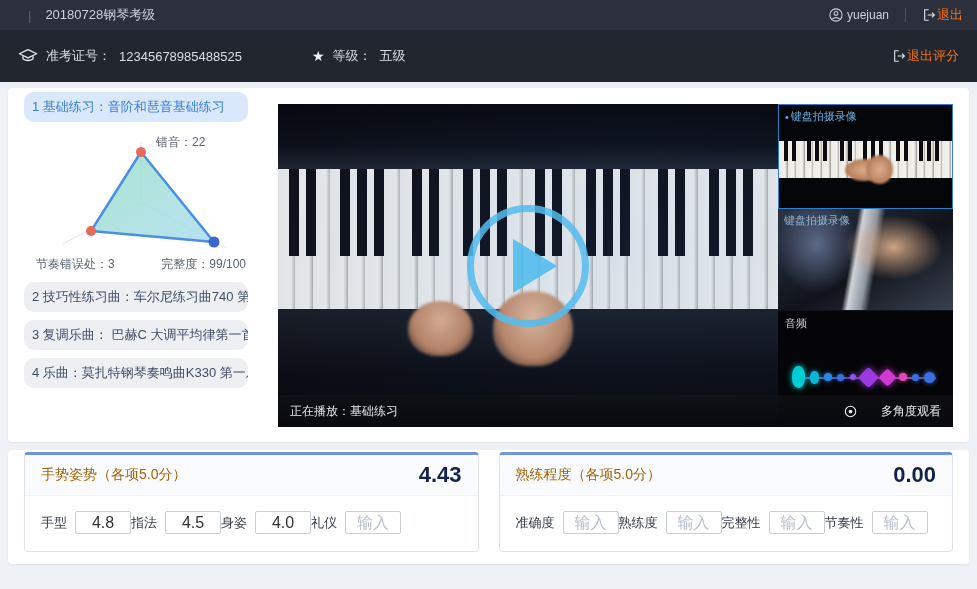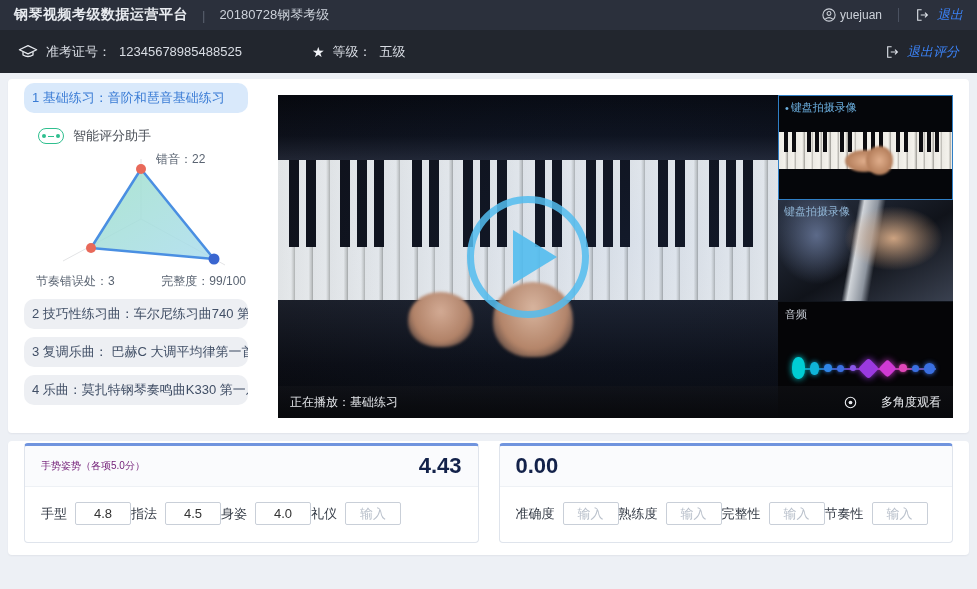--- a/index.html
+++ b/index.html
@@ -7,23 +7,23 @@
   body { background:#edf0f5; font-family:"Liberation Sans",sans-serif; }
 
   
   .topbar { height:30px; background:#2b303c; display:flex; align-items:center; padding:0 14px; color:#e8ebf0; }
   .app-title { font-size:14px; font-weight:bold; letter-spacing:.5px; }
   .tb-sep { color:#59606e; margin:0 14px; font-size:13px; }
   .session { font-size:13px; color:#ccd1da; }
   .spacer { flex:1; }
   .user-area { display:flex; align-items:center; gap:4px; font-size:12px; color:#cdd2da; }
   .vdiv { width:1px; height:14px; background:#4a5160; margin:0 16px; }
-  .tb-btn { display:flex; align-items:center; gap:7px; font-size:13px; color:#3b82f6; cursor:pointer;font-style:italic; }
-
-  .subbar { height:43px; background:#22262e; display:flex; align-items:center; padding:0 18px; color:#d9dde4; font-size:13px; }
+  .tb-btn { display:flex; align-items:center; font-size:13px; color:#f97316; cursor:pointer; }
+
+  .subbar { height:52px; background:#22262e; display:flex; align-items:center; padding:0 18px; color:#d9dde4; font-size:13px; }
   .sub-group { display:flex; align-items:center; gap:8px; }
   .level-group { margin-left:70px; }
   .star { color:#f2f4f8; font-size:14px; }
 
   .icon-svg { display:block; }
 
   
   .content { padding:6px 8px; }
   .card { background:#fff; border-radius:4px; box-shadow:0 1px 2px rgba(30,40,70,.06); }
   .card1 { display:flex; padding:4px 16px 12px 16px; height:354px; }
@@ -103,34 +103,33 @@
   .video-bar { position:absolute; left:0; right:0; bottom:0; height:32px; z-index:5;
     background:linear-gradient(180deg, rgba(22,23,28,.45), rgba(8,9,12,.95));
     display:flex; align-items:center; padding:0 12px; color:#e6e8ec; font-size:12px; }
   .multi-angle { display:flex; align-items:center; gap:24px; cursor:pointer; color:#e9ebef; }
 
   
   .card2 { margin-top:8px; padding:2px 16px 12px 16px; }
   .cards-row { display:flex; gap:20px; }
   .score-card { flex:1; border:1px solid #dfe4ec; border-top:3px solid #7094de; border-radius:4px; overflow:hidden; background:#fff; }
   .sc-head { display:flex; justify-content:space-between; align-items:center; padding:7px 16px; background:#fafbfd; border-bottom:1px solid #eef1f5; }
-  .sc-title { font-size:10px; color:#701a75; }
+  .sc-title { font-size:14px; color:#a16207; }
   .sc-total { font-size:22px; font-weight:bold; color:#13224a; }
   .sc-body { display:flex; align-items:center; padding:15px 16px 17px; }
   .field { display:flex; align-items:center; gap:8px; font-size:13px; color:#333a45; }
-  .field input { width:56px; height:23px; border:1px solid #c9cfd8; border-radius:2px; text-align:center; font-size:13px; color:#333; outline:none; background:#fff; }
+  .field input { width:56px; height:23px; border:1px solid #c9cfd8; border-radius:2px; text-align:center; font-size:16px; color:#333; outline:none; background:#fff; }
   .field input::placeholder { color:#b9c0cb; }
 
   .radar-label { font-size:12px; fill:#5a6472; }
 </style>
 </head>
 <body>
 
 <div class="topbar">
-  <span class="app-title">钢琴视频考级数据运营平台</span>
   <span class="tb-sep">|</span>
   <span class="session">20180728钢琴考级</span>
   <span class="spacer"></span>
   <div class="user-area">
     <svg class="icon-svg" width="14" height="14" viewBox="0 0 16 16">
       <circle cx="8" cy="8" r="7" fill="none" stroke="#cdd2da" stroke-width="1.2"></circle>
       <circle cx="8" cy="6.2" r="2.2" fill="none" stroke="#cdd2da" stroke-width="1.2"></circle>
       <path d="M3.8 12.6 Q8 9.4 12.2 12.6" fill="none" stroke="#cdd2da" stroke-width="1.2"></path>
     </svg>
     <span>yuejuan</span>
@@ -171,28 +170,20 @@
 
 <div class="content">
 
   <div class="card card1">
 
     <div class="left-col">
 
       <div class="song-item active">1 基础练习：音阶和琶音基础练习</div>
 
       <div class="assistant">
-        <div class="assistant-head">
-          <span class="pill-icon">
-            <span class="pdot"></span>
-              <span class="pline"></span>
-              <span class="pdot"></span>
-          </span>
-          <span>智能评分助手</span>
-        </div>
         <div class="radar-box">
           <svg width="222" height="142" viewBox="0 0 222 142">
 
             <line x1="113" y1="72" x2="113" y2="12" stroke="#e3e4e6" stroke-width="1"></line>
             <line x1="113" y1="72" x2="35" y2="114" stroke="#e3e4e6" stroke-width="1"></line>
             <line x1="113" y1="72" x2="197" y2="118" stroke="#e3e4e6" stroke-width="1"></line>
 
             <defs>
               <linearGradient id="radGrad" x1="0" y1="0" x2="1" y2="1">
                 <stop offset="0%" stop-color="#9fe0c9" stop-opacity="0.85"></stop>
@@ -306,20 +297,21 @@
           </div>
           <div class="field">
             <span>礼仪</span>
             <input placeholder="输入" style="">
           </div>
         </div>
       </div>
 
       <div class="score-card">
         <div class="sc-head">
+          <span class="sc-title">熟练程度（各项5.0分）</span>
           <span class="sc-total">0.00</span>
         </div>
         <div class="sc-body">
           <div class="field">
             <span>准确度</span>
             <input placeholder="输入" style="">
           </div>
           <div class="field">
             <span>熟练度</span>
             <input placeholder="输入" style="">

